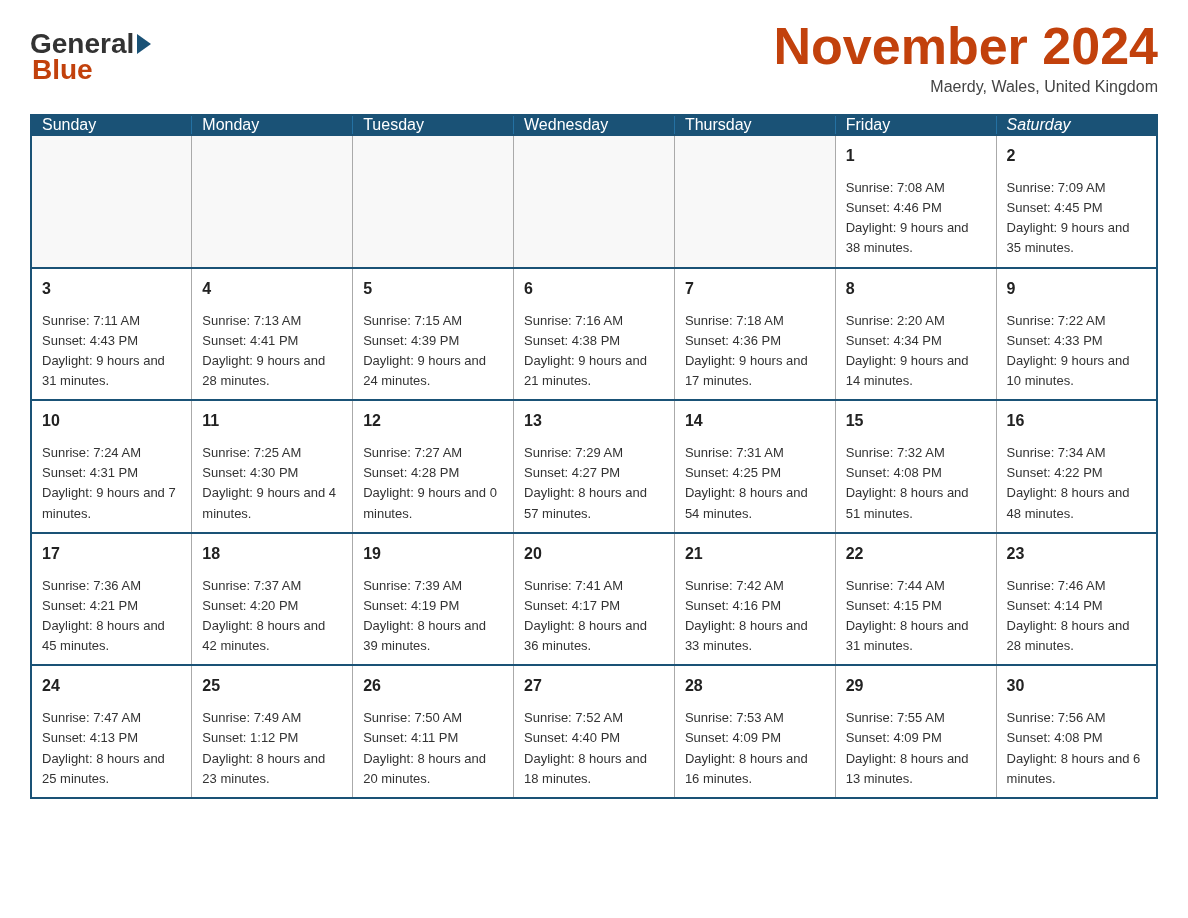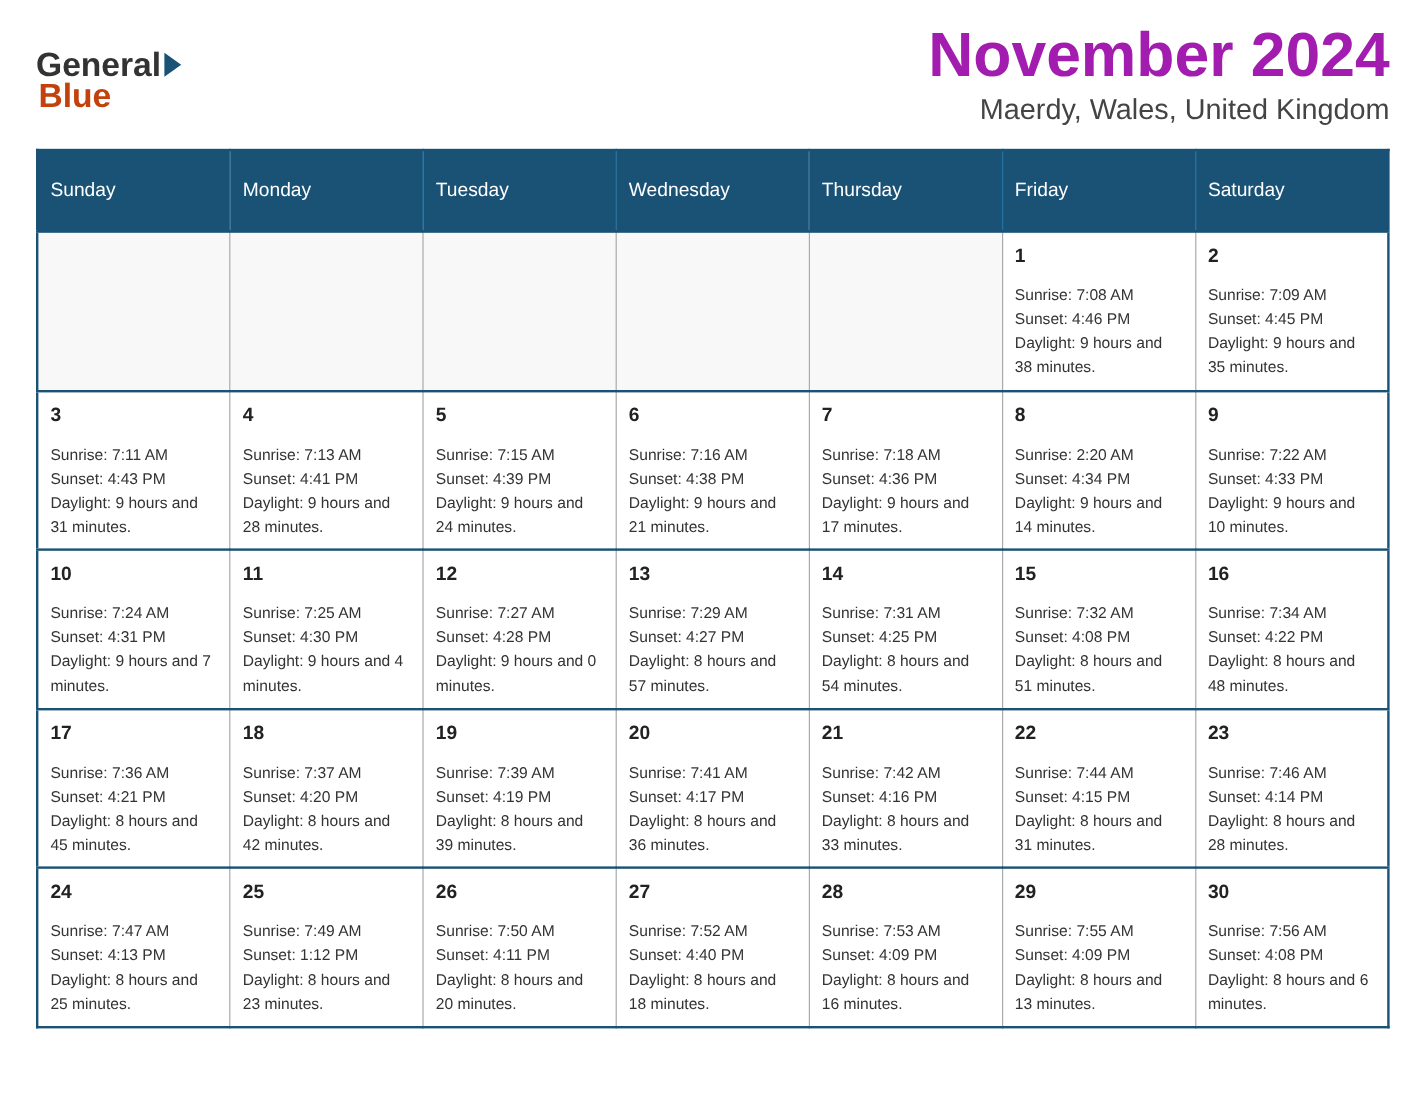--- a/index.html
+++ b/index.html
@@ -7,21 +7,21 @@
       font-family: Arial, sans-serif;
       background: #fff;
       color: #333;
       width: 1188px;
       min-height: 918px;
       padding: 20px 30px 30px 30px;
     }
     .header {
       display: flex;
       justify-content: space-between;
-      align-items: center;
+      align-items: flex-start;
       margin-bottom: 18px;
     }
     .logo {
       display: flex;
       flex-direction: column;
       align-items: flex-start;
       margin-top: 10px;
     }
     .logo-text {
       font-size: 28px;
@@ -42,44 +42,45 @@
       margin-left: 3px;
       margin-right: 0;
       vertical-align: middle;
     }
     .title-area {
       text-align: right;
     }
     .month-title {
       font-size: 52px;
       font-weight: bold;
-      color: #a21caf;
+      color: #c2410c;
       line-height: 1;
     }
     .location {
-      font-size: 24px;
+      font-size: 16px;
       color: #444;
       margin-top: 6px;
     }
     .calendar {
       width: 100%;
       border-collapse: collapse;
       border: 2px solid #1a5276;
     }
     .calendar thead tr th {
       background-color: #1a5276;
       color: #fff;
       font-size: 16px;
       font-weight: normal;
-      padding: 24px 10px;
+      padding: 0 10px;
       text-align: left;
       border-right: 1px solid #2471a3;
     }
     .calendar thead tr th:last-child {
       border-right: none;
+      font-style: italic;
     }
     .calendar tbody tr {
       border-top: 2px solid #1a5276;
     }
     .calendar tbody tr td {
       vertical-align: top;
       padding: 8px 10px;
       border-right: 1px solid #aaa;
       width: calc(100% / 7);
       font-size: 13.5px;

